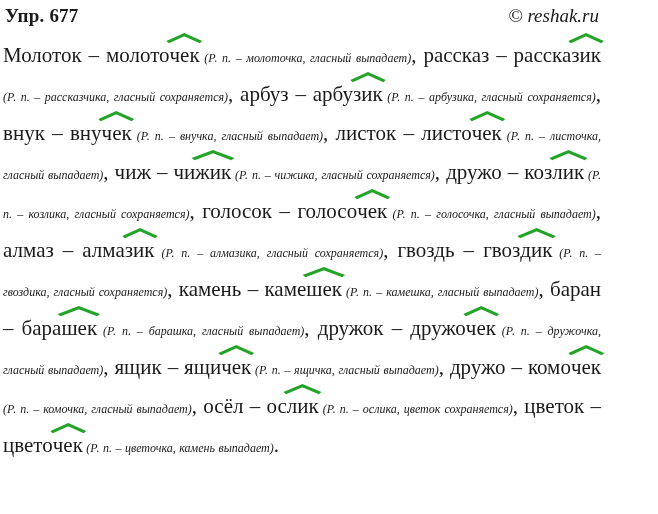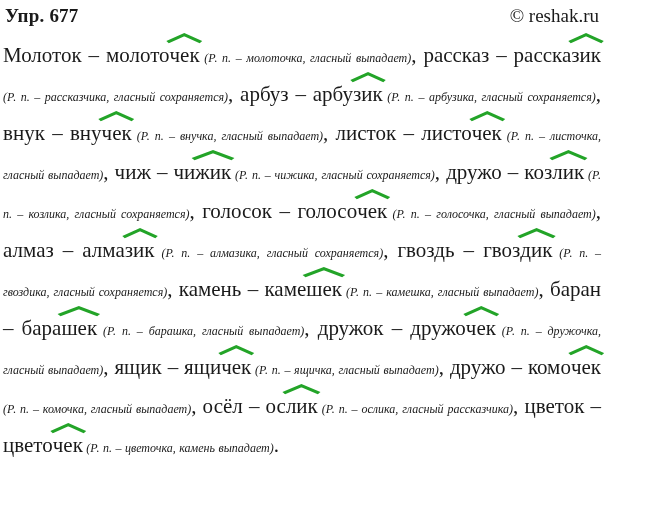--- a/index.html
+++ b/index.html
@@ -25,20 +25,21 @@
     padding: 2px 3px 0 3px;
     font-size: 19px;
     line-height: 22px;
   }
   .ex-num {
     font-weight: bold;
     letter-spacing: 0.2px;
   }
   .copyright {
     font-weight: normal;
+    font-style: italic;
   }
   .solution {
     margin: 10px 0 0 0;
     padding: 0 1px;
     text-align: justify;
     font-size: 21px;
     line-height: 36px;
     word-spacing: 0.5px;
   }
   .note {
@@ -93,16 +94,16 @@
         </svg>шек</span><span class="note"> (Р. п. – камешка, гласный выпадает)</span><span>, </span><span>баран – бара</span><span class="hat"><svg viewBox="0 0 30 12" preserveAspectRatio="none" class="chevron">
           <polyline points="2,11 15,2 28,11" fill="none" stroke="#23a428" stroke-width="3.4"></polyline>
         </svg>шек</span><span class="note"> (Р. п. – барашка, гласный выпадает)</span><span>, </span><span>дружок – дружо</span><span class="hat"><svg viewBox="0 0 30 12" preserveAspectRatio="none" class="chevron">
           <polyline points="2,11 15,2 28,11" fill="none" stroke="#23a428" stroke-width="3.4"></polyline>
         </svg>чек</span><span class="note"> (Р. п. – дружочка, гласный выпадает)</span><span>, </span><span>ящик – ящи</span><span class="hat"><svg viewBox="0 0 30 12" preserveAspectRatio="none" class="chevron">
           <polyline points="2,11 15,2 28,11" fill="none" stroke="#23a428" stroke-width="3.4"></polyline>
         </svg>чек</span><span class="note"> (Р. п. – ящичка, гласный выпадает)</span><span>, </span><span>дружо – комо</span><span class="hat"><svg viewBox="0 0 30 12" preserveAspectRatio="none" class="chevron">
           <polyline points="2,11 15,2 28,11" fill="none" stroke="#23a428" stroke-width="3.4"></polyline>
         </svg>чек</span><span class="note"> (Р. п. – комочка, гласный выпадает)</span><span>, </span><span>осёл – ос</span><span class="hat"><svg viewBox="0 0 30 12" preserveAspectRatio="none" class="chevron">
           <polyline points="2,11 15,2 28,11" fill="none" stroke="#23a428" stroke-width="3.4"></polyline>
-        </svg>лик</span><span class="note"> (Р. п. – ослика, гласный рассказчика)</span><span>, </span><span>цветок – цвето</span><span class="hat"><svg viewBox="0 0 30 12" preserveAspectRatio="none" class="chevron">
+        </svg>лик</span><span class="note"> (Р. п. – ослика, цветок сохраняется)</span><span>, </span><span>цветок – цвето</span><span class="hat"><svg viewBox="0 0 30 12" preserveAspectRatio="none" class="chevron">
           <polyline points="2,11 15,2 28,11" fill="none" stroke="#23a428" stroke-width="3.4"></polyline>
         </svg>чек</span><span class="note"> (Р. п. – цветочка, камень выпадает)</span><span>.</span></p>
 </div>
 
 </body></html>

